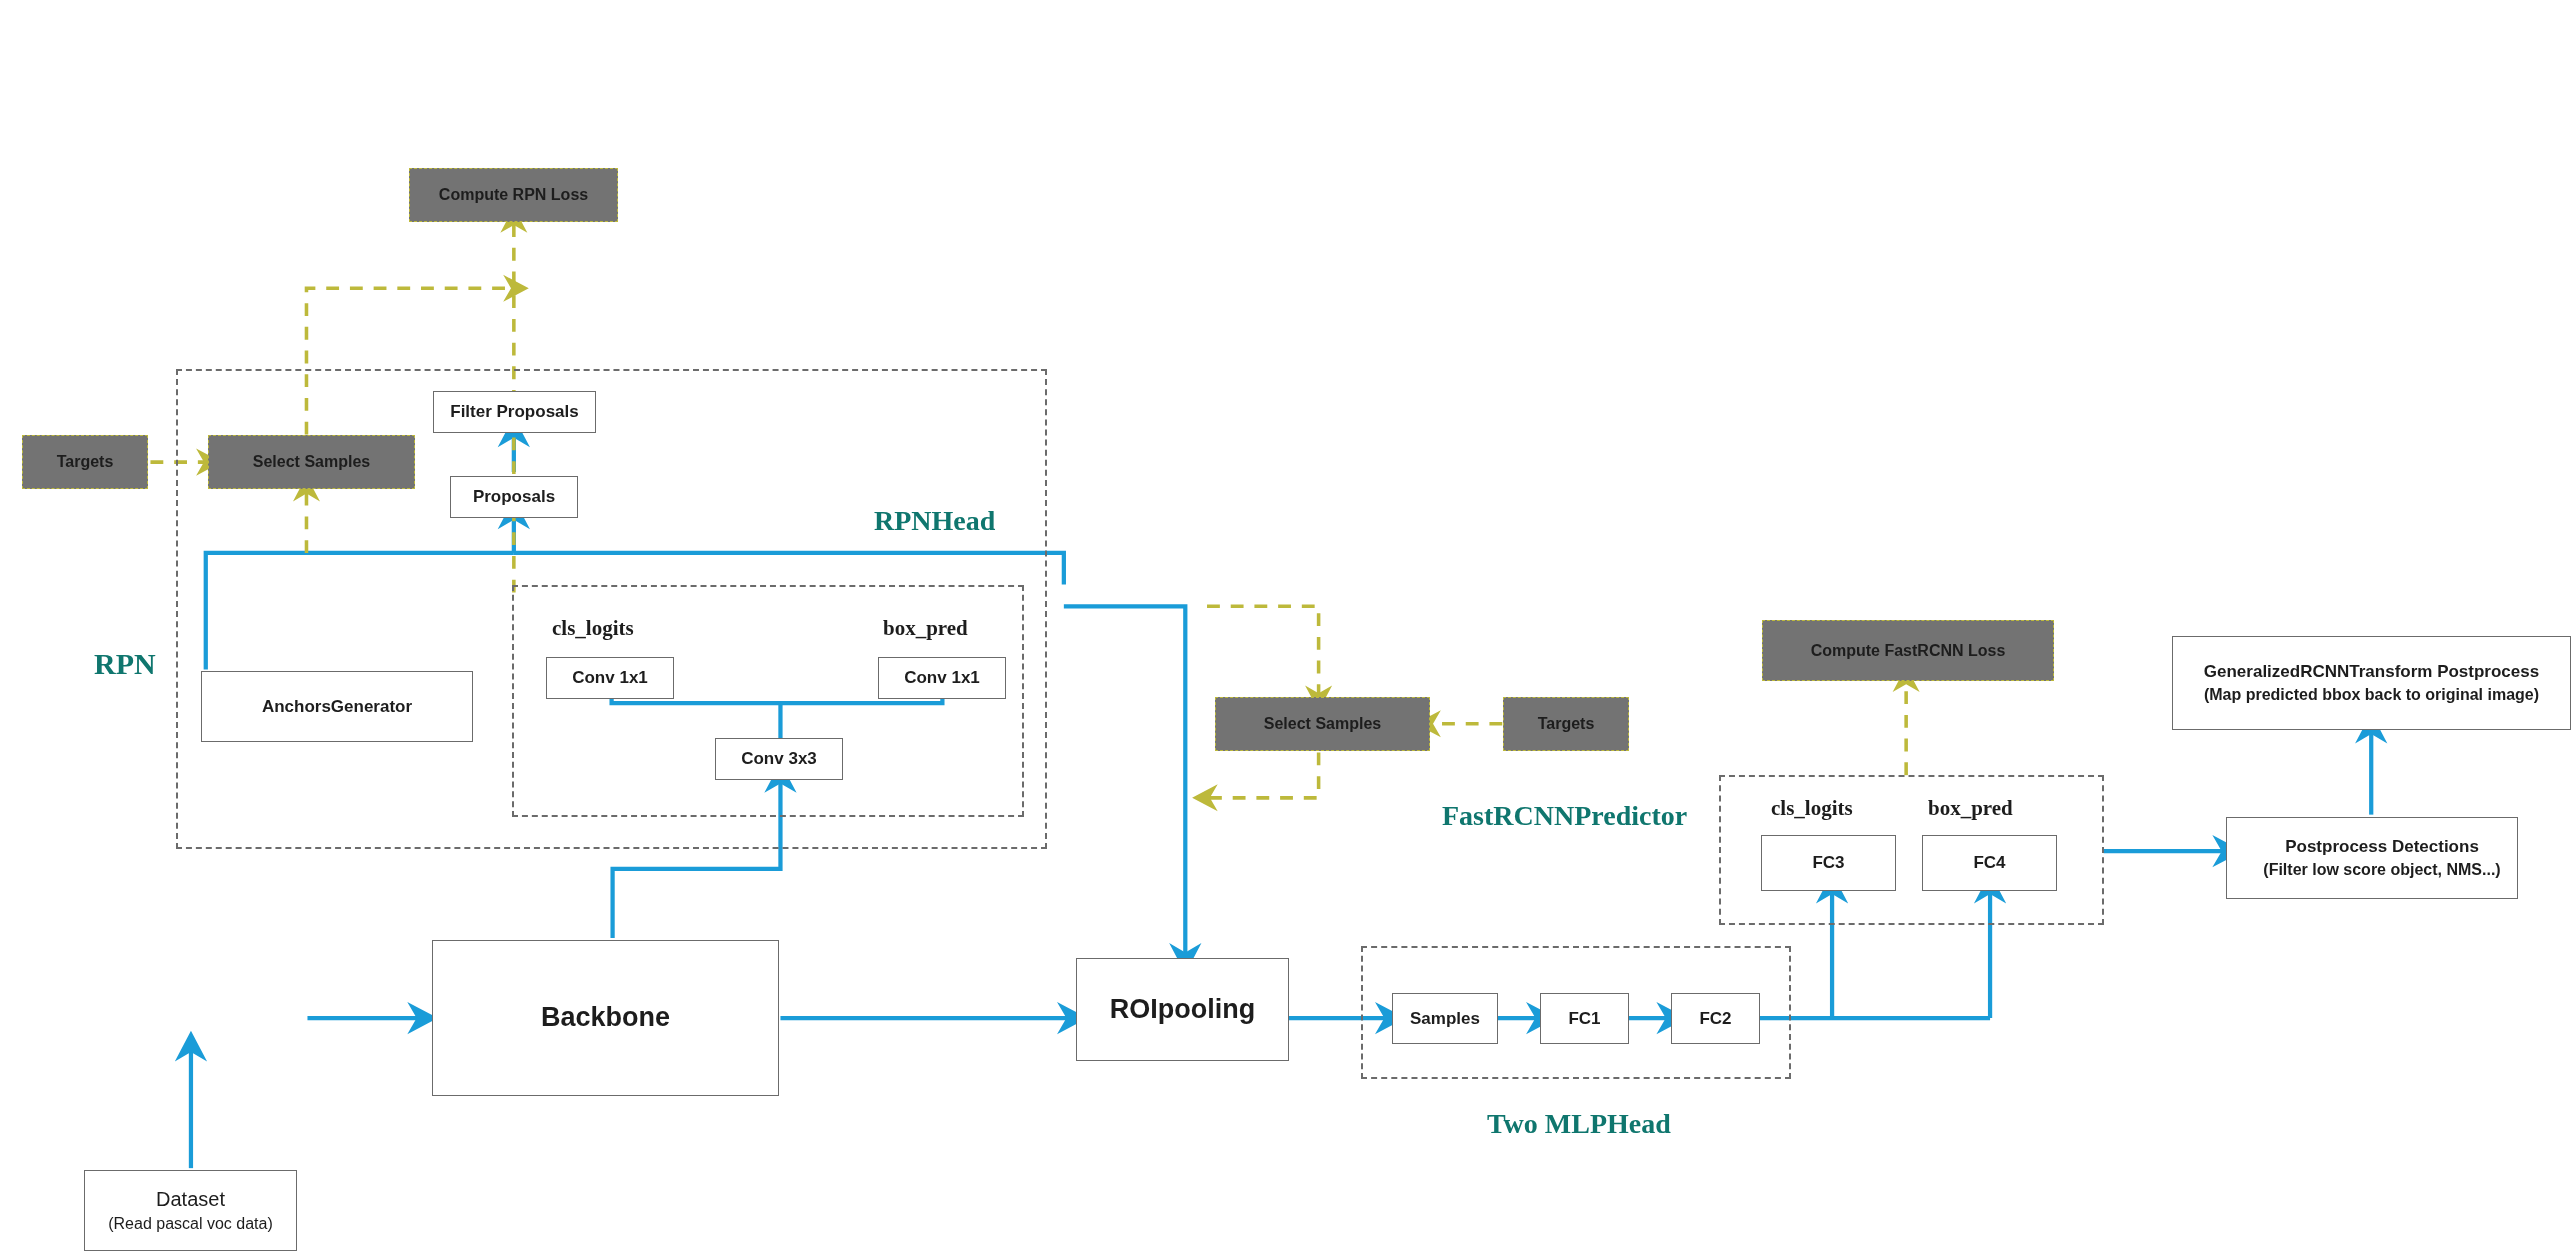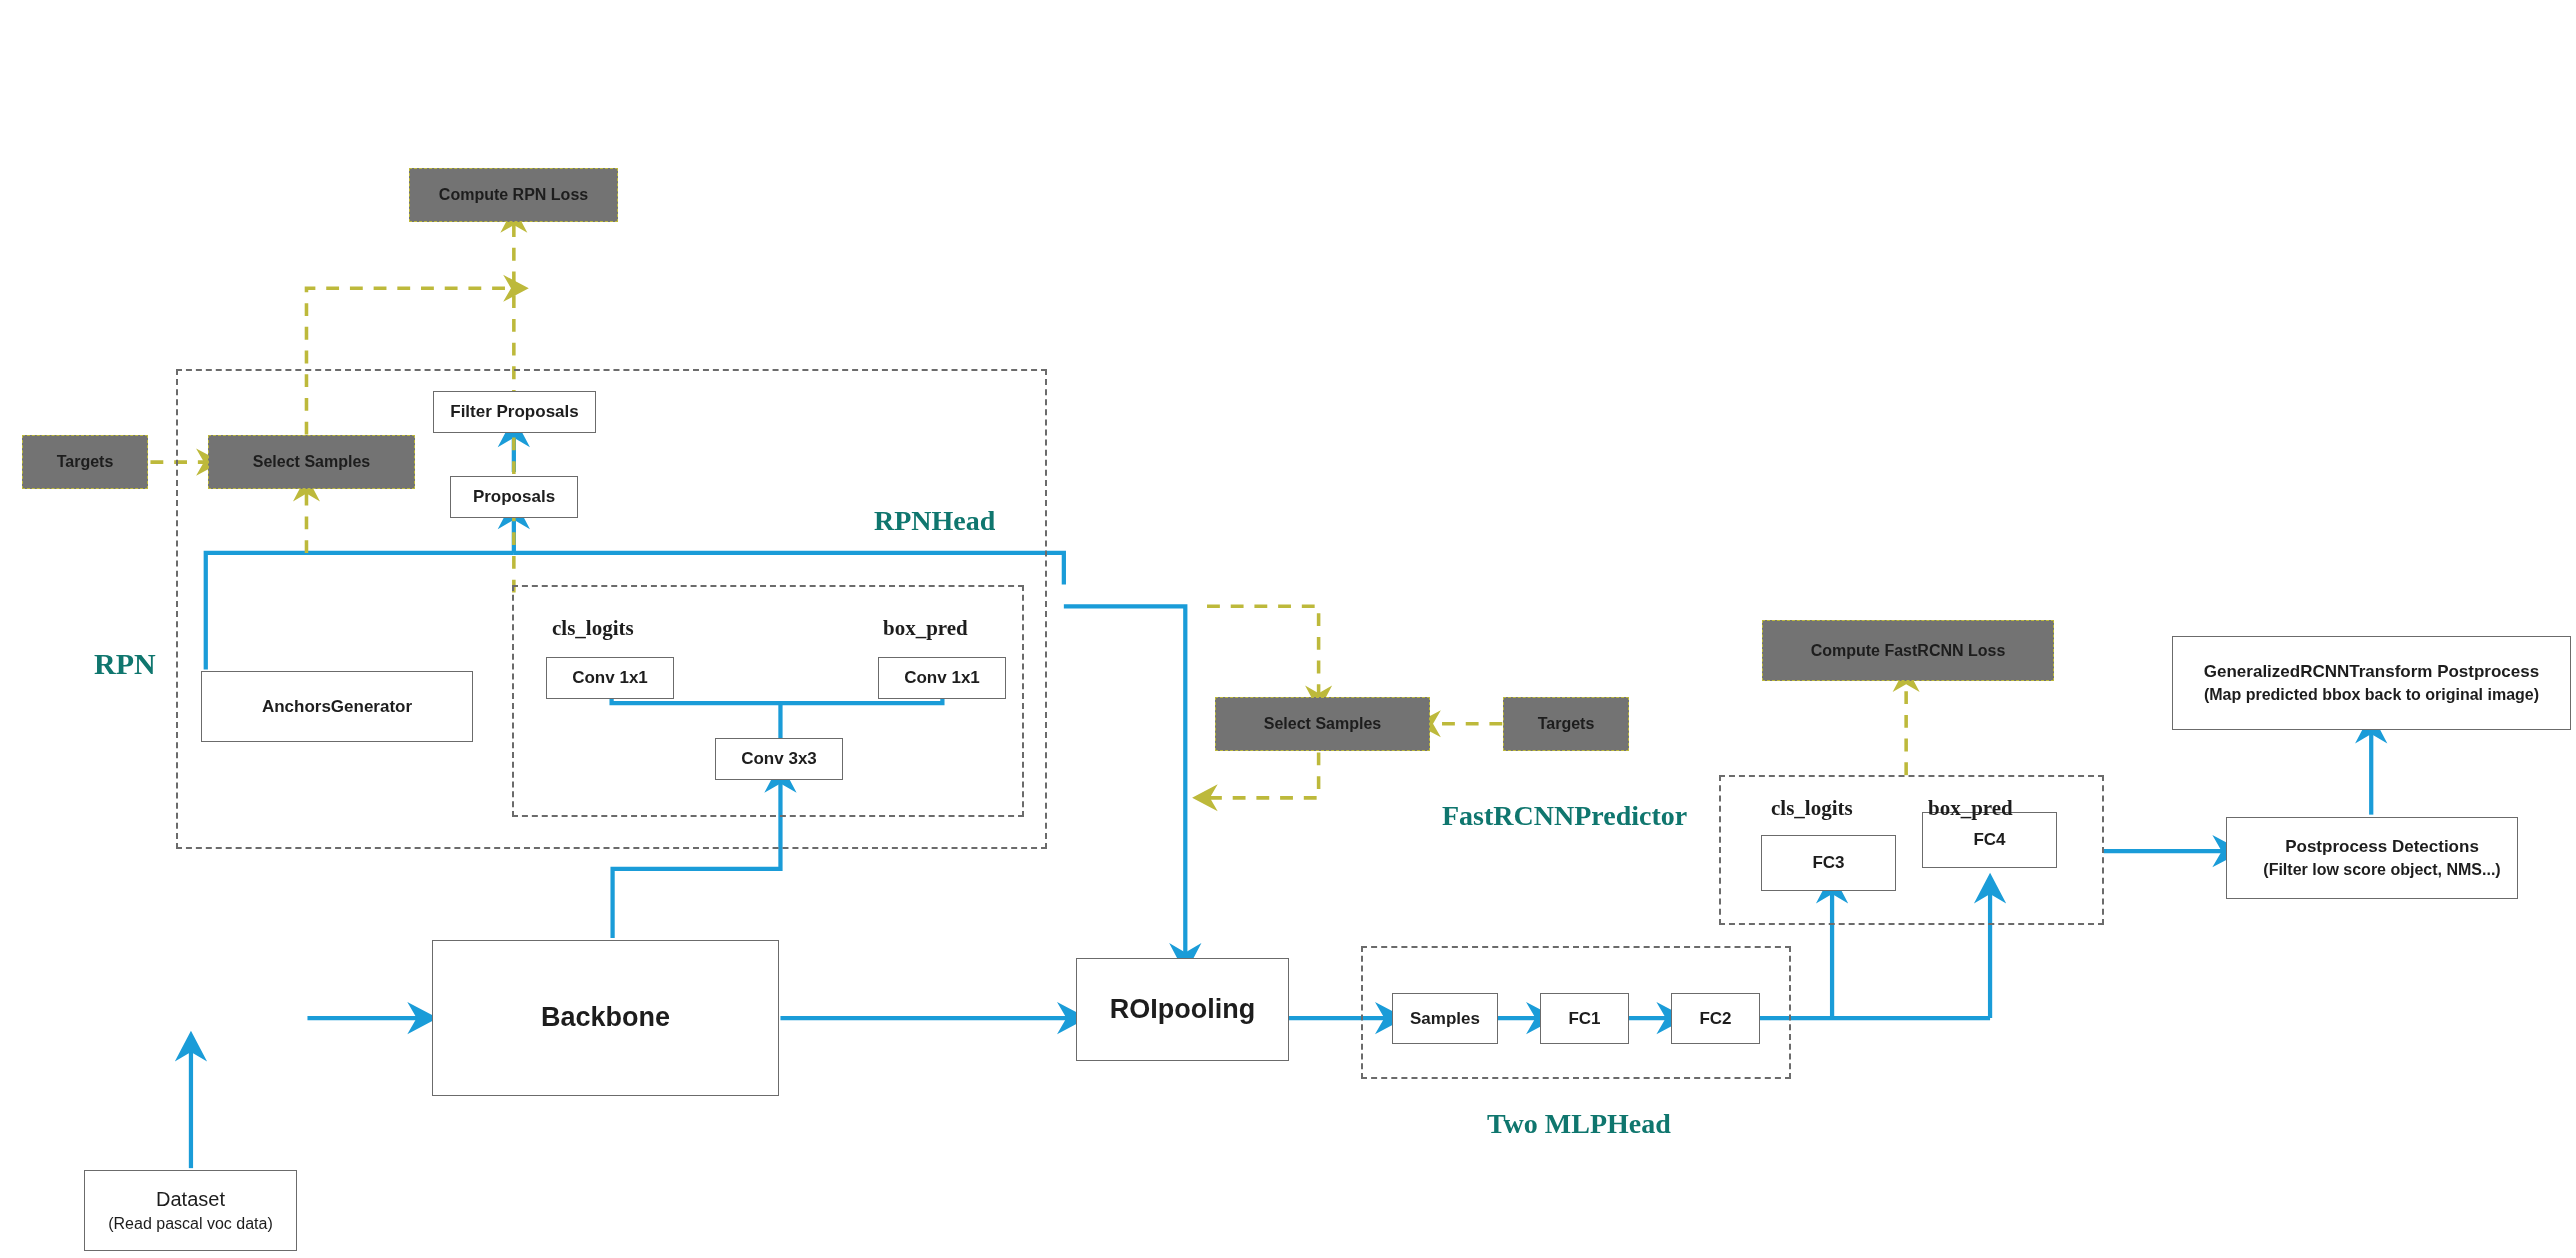--- a/index.html
+++ b/index.html
@@ -247,21 +247,21 @@
   </div>
 
   <div class="node" style="left:1671px; top:993px; width:89px; height:51px;">
     <span>FC2</span>
   </div>
 
   <div class="node" style="left:1761px; top:835px; width:135px; height:56px;">
     <span>FC3</span>
   </div>
 
-  <div class="node" style="left:1922px; top:812px; width:135px; height:56px;">
+  <div class="node" style="left:1922px; top:835px; width:135px; height:56px;">
     <span>FC4</span>
   </div>
 
   <div class="node" style="left:2226px; top:817px; width:292px; height:82px;padding-left:20px;">
     <span>Postprocess Detections</span>
     <span class="sub" style="font-weight:bold;">(Filter low score object,  NMS...)</span>
   </div>
 
   <div class="node" style="left:2172px; top:636px; width:399px; height:94px;">
     <span>GeneralizedRCNNTransform    Postprocess</span>

